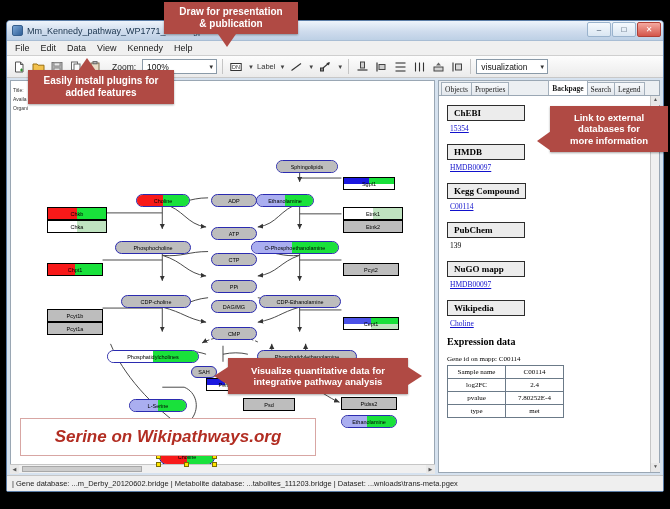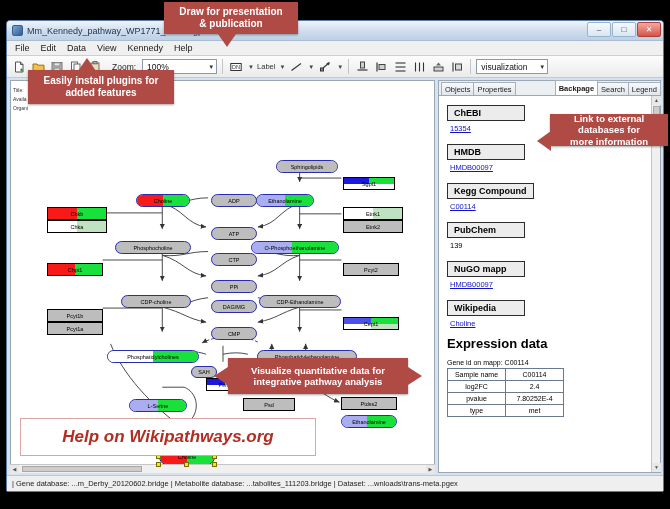--- a/index.html
+++ b/index.html
@@ -82,21 +82,21 @@
   #content { position: absolute; left:0; right:0; top: 57px; bottom: 16px; display: flex; }
   #canvaswrap {
     position: relative; flex: 0 0 425px;
     background: #fff; border: 1px solid #9aa7b4; margin: 2px 0 2px 3px;
     overflow: hidden;
   }
   #canvas { position: absolute; inset: 0; }
   #sidebar {
     flex: 1; margin: 2px 3px 2px 3px; position: relative;
     background: #f2f2f2; border: 1px solid #9aa7b4;
-    display: flex; flex-direction: column;
+    display: flex; flex-direction: column; font-family: Liberation Serif, serif;
   }
   #tabstrip {
     display: flex; align-items: flex-end; height: 15px;
     background: #eceff2; border-bottom: 1px solid #9aa7b4;
     padding-left: 2px; gap: 0px;
   }
   .tab {
     font-size: 7.5px; padding: 1px 3px 1px 3px; height: 13px; line-height: 11px;
     border: 1px solid #a4b0bc; border-bottom: none;
     background: linear-gradient(#f7f9fb,#e2e7ec);
@@ -105,21 +105,21 @@
   .tab.active { background: #fff; font-weight: bold; height: 15px; line-height: 13px; margin-left: 40px; }
   #bp { flex: 1; background: #fff; overflow: hidden; position: relative; padding: 6px 0 12px 8px; }
   .bp-head {
     display: inline-block; min-width: 78px;
     border: 1px solid #2d2d2d; background: #ececec;
     font-size: 9px; font-weight: bold; color: #000;
     padding: 2px 6px; margin-bottom: 3px;
   }
   .bp-link { font-size: 7.5px; color: #1111cc; text-decoration: underline; display:block; margin: 0 0 8px 3px; }
   .bp-plain { font-size: 7.5px; color: #000; display:block; margin: 0 0 8px 3px; }
-  .bp-exp { font-size: 13px; font-weight: bold; color:#000; margin: 4px 0 8px 0; }
+  .bp-exp { font-size: 10px; font-weight: bold; color:#000; margin: 4px 0 8px 0; }
   .bp-geneid { font-size: 7px; color:#000; margin-bottom: 2px; }
   table.exp { border-collapse: collapse; }
   table.exp td {
     border: 1px solid #6b7a88; font-size: 7px; color:#000;
     text-align: center; padding: 2px 5px; background:#fff;
   }
   
   .vscroll {
     position:absolute; right:0; top:15px; bottom:0; width:9px;
     background:#f0f0f0; border-left:1px solid #c6c6c6;
@@ -607,31 +607,31 @@
 &amp; publication</span>
   </div>
   <div class="tri" style="left:218px; top:34px; border-left:9px solid transparent; border-right:9px solid transparent; border-top:13px solid #b04a44;"></div>
 
   <div class="callout" style="left:28px; top:70px; width:146px; height:34px; font-size:10px;">
     <span style="white-space:pre-line;">Easily install plugins for
 added features</span>
   </div>
   <div class="tri" style="left:78px; top:58px; border-left:9px solid transparent; border-right:9px solid transparent; border-bottom:13px solid #b04a44;"></div>
 
-  <div class="callout" style="left:550px; top:114px; width:118px; height:32px; font-size:9.5px;">
+  <div class="callout" style="left:550px; top:106px; width:118px; height:46px; font-size:9.5px;">
     <span style="white-space:pre-line;">Link  to external
 databases  for
 more information</span>
   </div>
   <div class="tri" style="left:537px; top:131px; border-top:10px solid transparent; border-bottom:10px solid transparent; border-right:14px solid #b04a44;"></div>
 
   <div class="callout" style="left:228px; top:358px; width:180px; height:36px; font-size:9.5px;">
     <span style="white-space:pre-line;">Visualize quantitative data  for
 integrative pathway analysis</span>
   </div>
   <div class="tri" style="left:214px; top:367px; border-top:9px solid transparent; border-bottom:9px solid transparent; border-right:14px solid #b04a44;"></div>
   <div class="tri" style="left:408px; top:367px; border-top:9px solid transparent; border-bottom:9px solid transparent; border-left:14px solid #b04a44;"></div>
 
   <div class="share" style="left:20px; top:418px; width:296px; height:38px; font-size:17px;">
-    <span>Help on Wikipathways.org</span>
+    <span>Serine on Wikipathways.org</span>
   </div>
 
 </div>
 
 </body></html>

